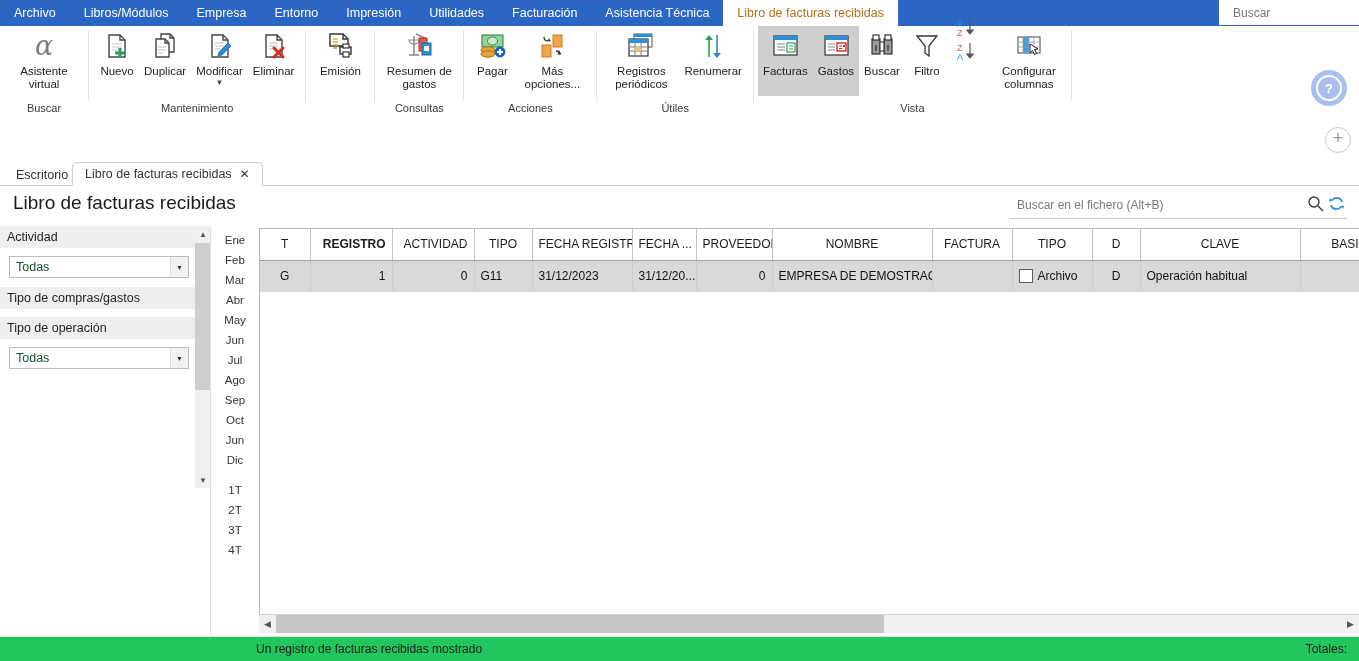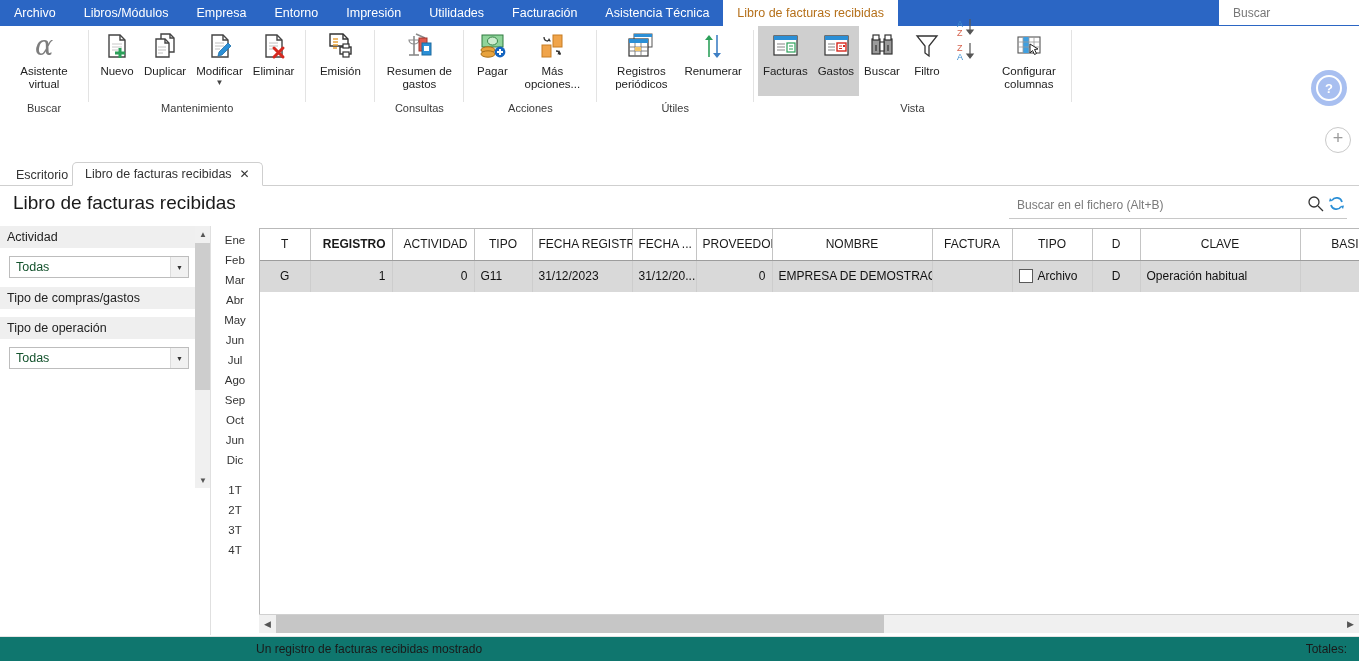--- a/index.html
+++ b/index.html
@@ -173,21 +173,21 @@
     border-top:1px solid #d0d0d0;box-sizing:border-box;display:flex;align-items:stretch;
   }
   .hscroll .lft,.hscroll .rgt{
     width:17px;display:flex;align-items:center;justify-content:center;font-size:9px;color:#555;
   }
   .hscroll .track{flex:1;position:relative;background:#f0f0f0;}
   .hscroll .thumb{position:absolute;left:0;top:0;height:18px;width:608px;background:#c6c6c6;}
 
   
   .statusbar{
-    position:absolute;left:0;top:636px;width:1359px;height:25px;background:#0f766e;
+    position:absolute;left:0;top:636px;width:1359px;height:25px;background:#22c55e;
     border-top:1px solid #e4e4e4;
   }
   .statusbar .txt{position:absolute;left:256px;top:5px;font-size:12px;color:#1a1a1a;}
   .statusbar .tot{position:absolute;right:12px;top:5px;font-size:12px;color:#1a1a1a;}
   .vsep{position:absolute;left:210px;top:226px;width:1px;height:409px;background:#e0e0e0;}
 </style>
 </head>
 <body>
 
 <div class="app">

